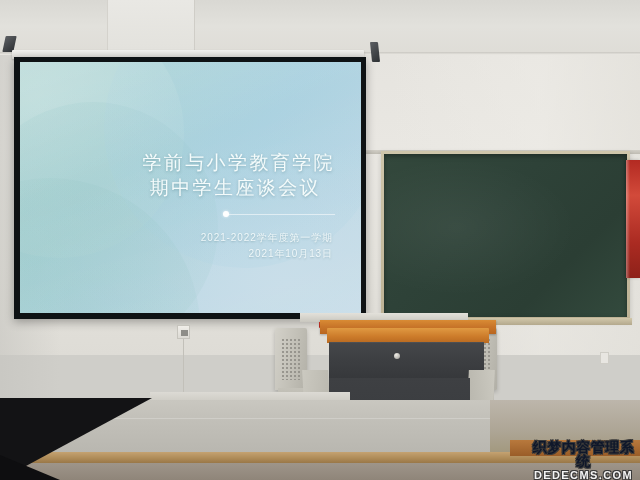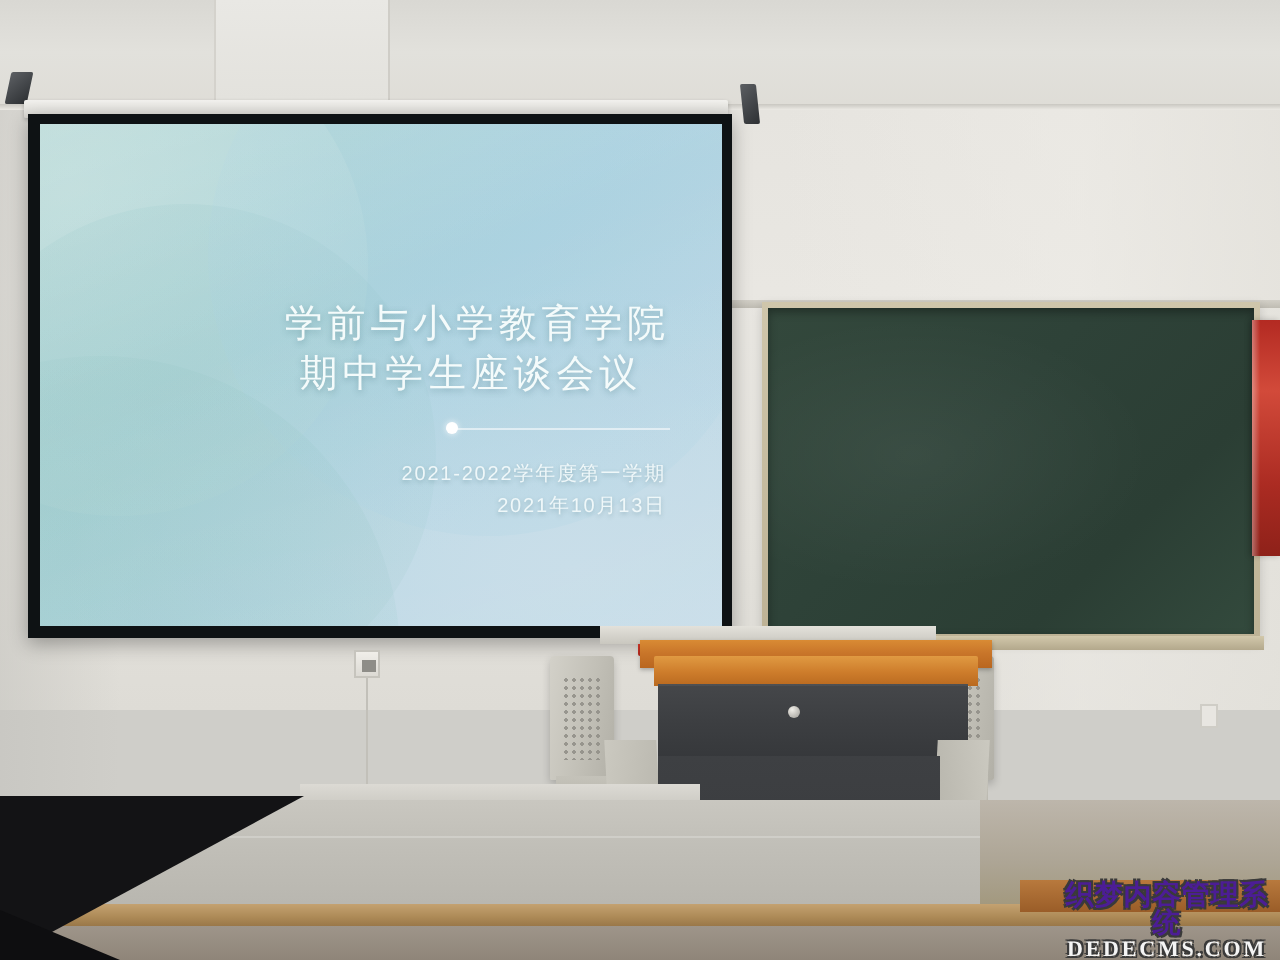--- a/index.html
+++ b/index.html
@@ -278,28 +278,27 @@
   .wall-base {
     position:absolute; left:150px; top:392px; width:200px; height:12px;
     background:linear-gradient(180deg,#dcdad4,#cac8c1);
   }
 
   
   .watermark {
     position:absolute; left:527px; top:440px; text-align:center; line-height:1;
   }
   .wm-cn {
-    font-size:14px; font-weight:bold; color:#4c1d95; letter-spacing:.5px;
+    font-size:14px; font-weight:bold; color:#0f172a; letter-spacing:.5px;
     text-shadow:1px 1px 0 #3a3a3a, -1px -1px 0 #3a3a3a, 1px -1px 0 #3a3a3a, -1px 1px 0 #3a3a3a;
   }
   .wm-en {
     margin-top:2px;
     font-size:11px; font-weight:bold; color:#f4f4f4; letter-spacing:1.4px;
     text-shadow:1px 1px 0 #3a3a3a, -1px -1px 0 #3a3a3a, 1px -1px 0 #3a3a3a, -1px 1px 0 #3a3a3a;
-    font-family:Liberation Serif, serif;
   }
 </style>
 </head>
 <body>
 
 <div id="scene">
 
   <div class="ceiling"></div>
   <div class="ceiling-panel"></div>
   <div class="ceiling-seam"></div>

